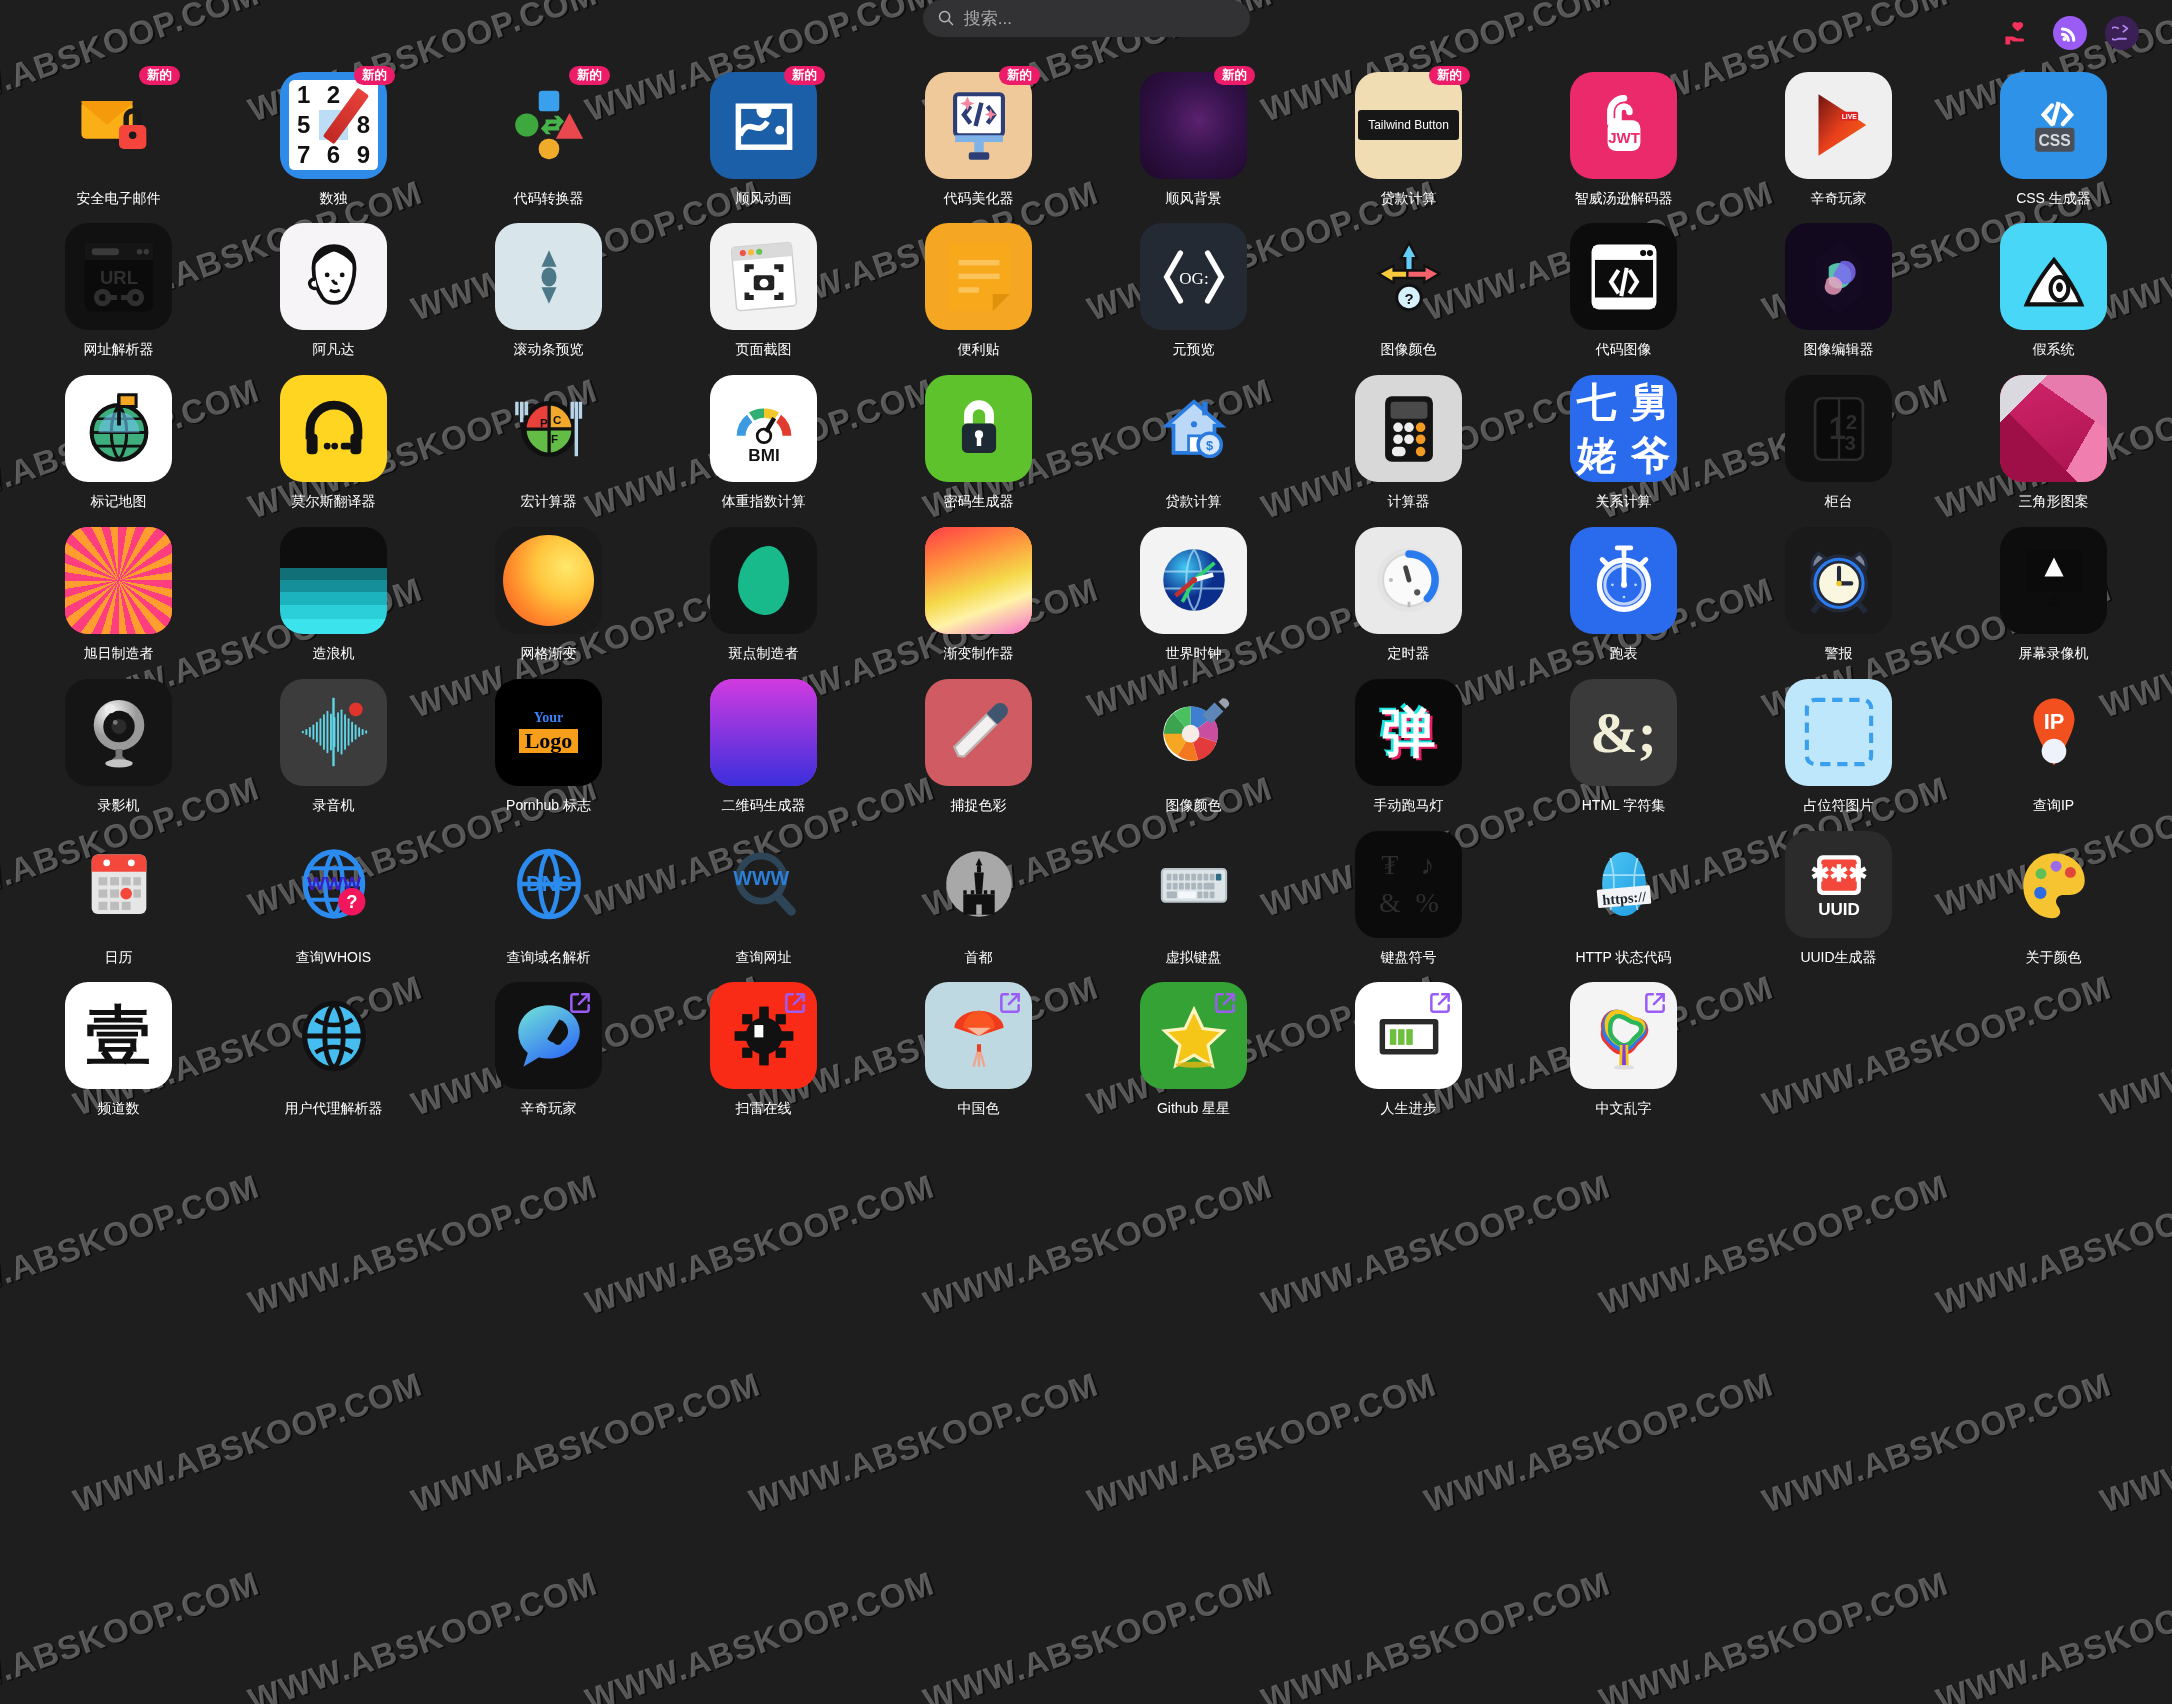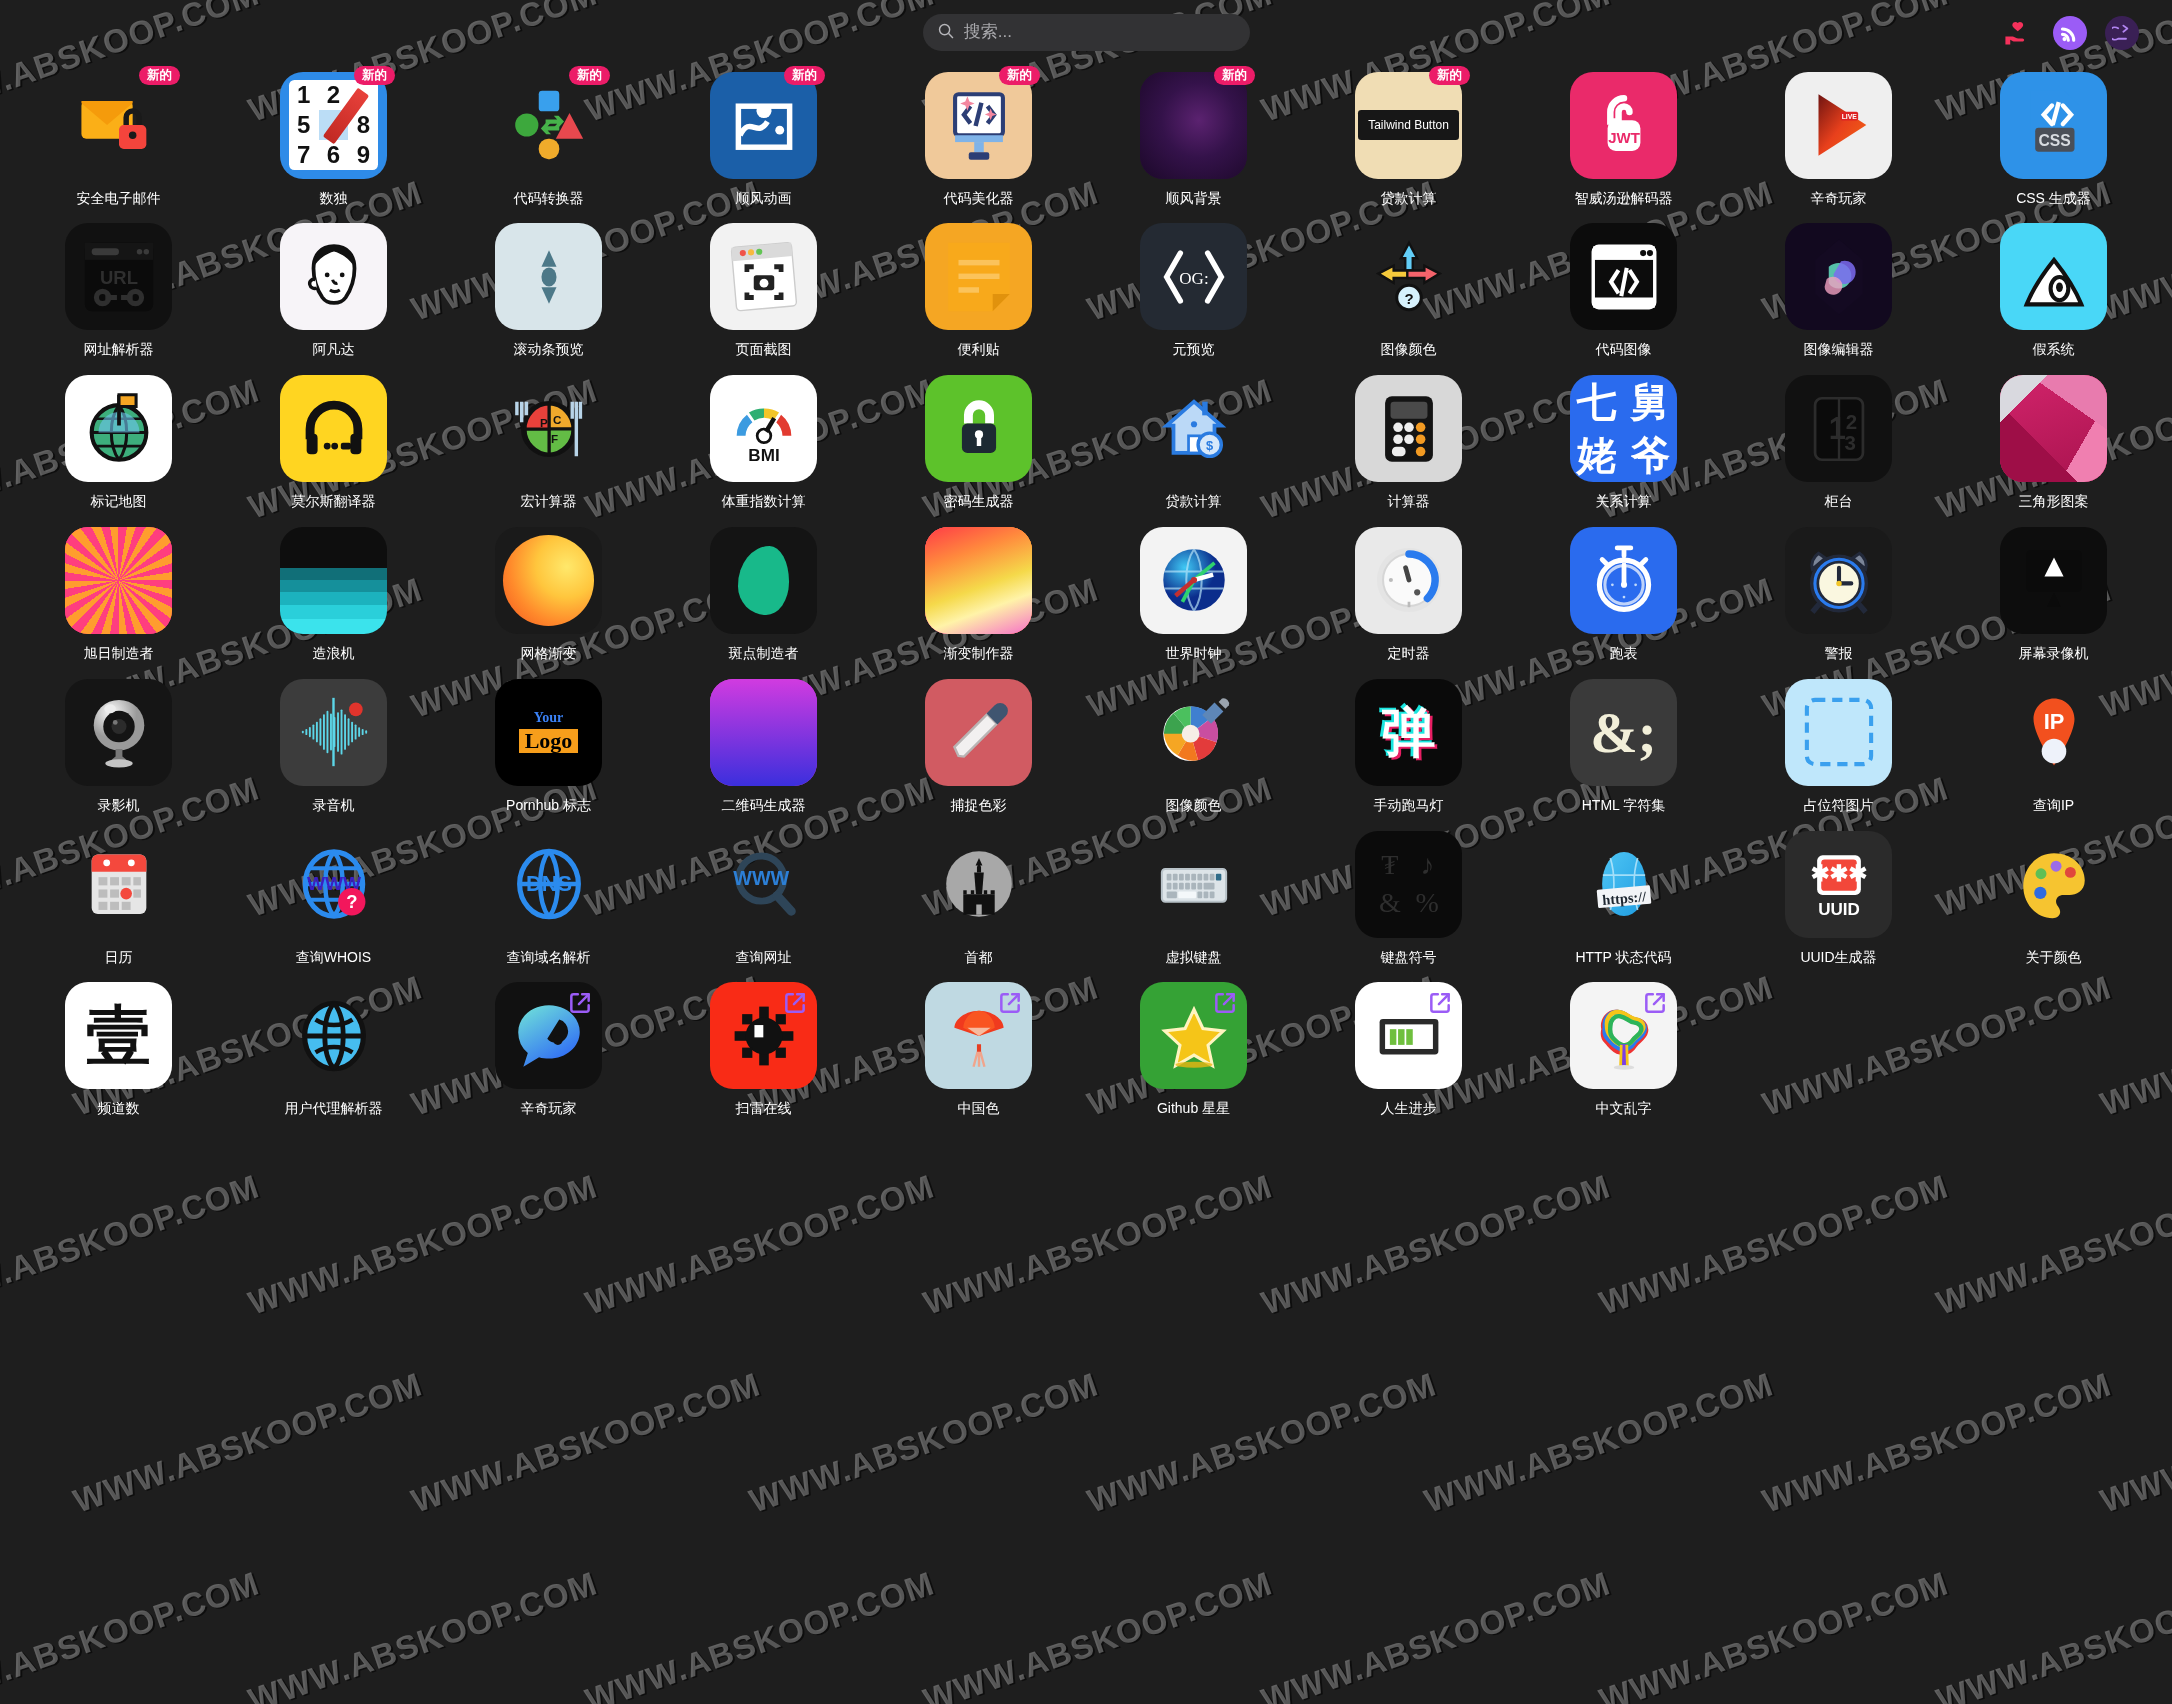--- a/index.html
+++ b/index.html
@@ -22,21 +22,21 @@
     color: rgba(255,255,255,0.30);
     text-shadow: 1.6px 1.6px 0 rgba(0,0,0,0.55);
     transform: rotate(-19deg);
     white-space: nowrap;
   }
 
   
   #topbar {
     position: relative; z-index: 20;
     height: 64px;
-    display: flex; align-items: center; justify-content: center;
+    display: flex; justify-content: center;
     padding: 0 33px;
   }
   .search-wrap {
     width: 327px; height: 37px;
     background: #323234;
     border-radius: 18.5px;
     display: flex; align-items: center;
     padding: 0 14px;
     gap: 9.8px;
   }

